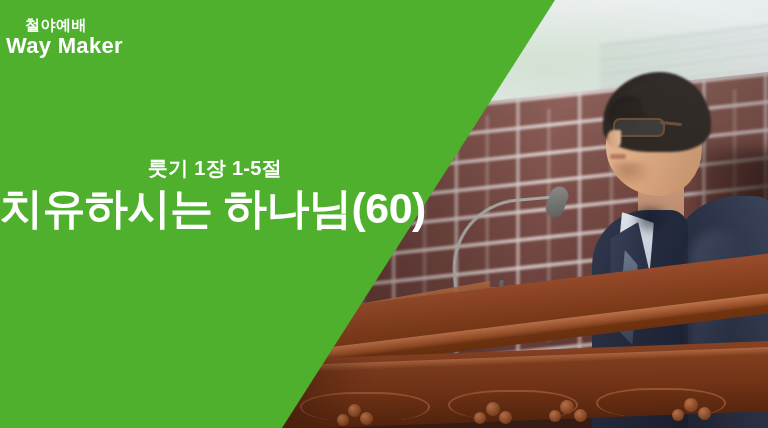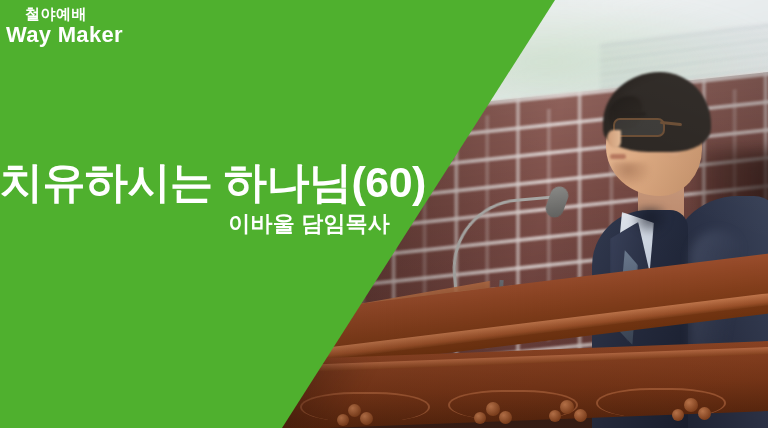--- a/index.html
+++ b/index.html
@@ -387,20 +387,21 @@
     width:100px;
     text-align:center;
     color:#ffffff;
   }
   .logo-kr {
     font-size:15px;
     font-weight:bold;
     letter-spacing:.5px;
     line-height:20px;
     white-space:nowrap;
+    margin-top:11px;
   }
   .logo-en {
     font-size:22px;
     font-weight:bold;
     letter-spacing:.3px;
     line-height:22px;
     white-space:nowrap;
   }
 
   
@@ -523,17 +524,17 @@
   </div>
 
   <div class="green-panel" style="background: rgb(79, 176, 46);"></div>
 
   <div class="logo">
     <div class="logo-kr">철야예배</div>
     <div class="logo-en">Way Maker</div>
   </div>
 
   <div class="title-block">
+    <div class="scripture">룻기 1장 1-5절</div>
     <div class="main-title">치유하시는 하나님(60)</div>
-    <div class="speaker">이바울 담임목사</div>
   </div>
 
 </div>
 
 </body></html>

